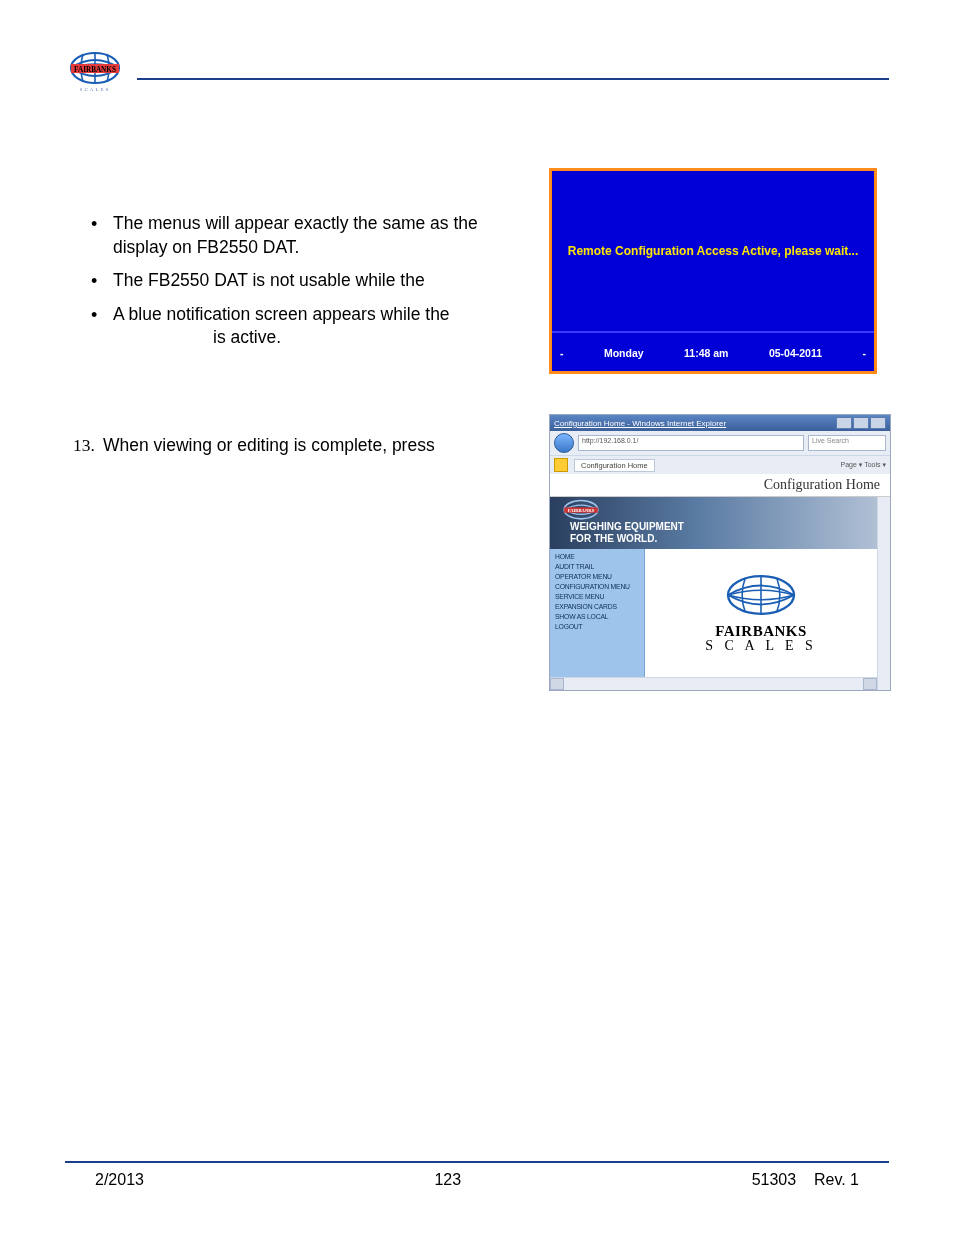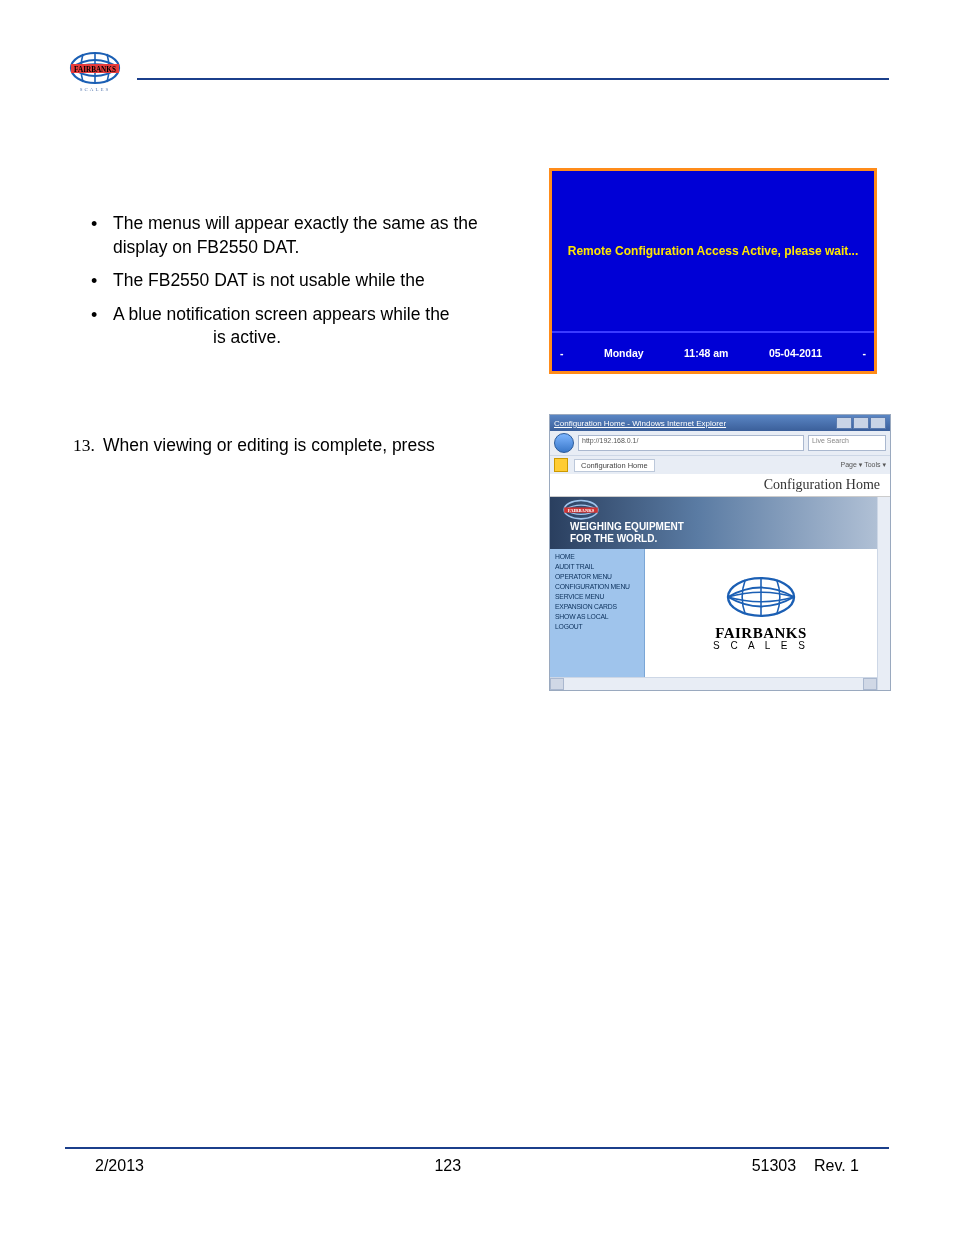--- a/index.html
+++ b/index.html
@@ -41,26 +41,26 @@
   .ie-banner{height:52px;background:linear-gradient(90deg,#2a3f5f,#5a7ba3 45%,#b0c0d5);position:relative;color:#fff;padding:6px 8px;box-sizing:border-box;}
   .ie-banner .mini-logo{position:absolute;left:6px;top:2px;width:50px;height:26px;}
   .ie-banner .tagline{position:absolute;left:20px;bottom:4px;font-size:10px;font-weight:bold;line-height:1.2;}
   .ie-body{display:flex;height:128px;}
   .ie-menu{width:95px;background:#9fc4ec;border-right:1px solid #7aa6d6;padding:4px 5px;box-sizing:border-box;}
   .ie-menu div{font-size:6.8px;color:#0a2f5a;margin-bottom:3px;text-transform:uppercase;letter-spacing:-0.2px;}
   .ie-main{flex:1;display:flex;align-items:center;justify-content:center;position:relative;}
   .big-logo{text-align:center;}
   .big-logo .globe2{width:80px;height:44px;margin:0 auto 4px;}
   .big-logo .brand{font-family:"Times New Roman",serif;font-weight:bold;font-size:15px;letter-spacing:0.5px;}
-  .big-logo .scales{font-family:Liberation Sans, sans-serif;font-size:10px;letter-spacing:4px;margin-top:-2px;}
+  .big-logo .scales{font-family:Liberation Serif, serif;font-size:14px;letter-spacing:4px;margin-top:-2px;}
   .ie-scroll{height:12px;background:#e8edf5;border-top:1px solid #cdd7e6;display:flex;justify-content:space-between;}
   .ie-scroll span{width:12px;height:10px;background:#d0d8e6;border:1px solid #aab8cf;}
   .ie-side-scroll{width:12px;background:#e8edf5;border-left:1px solid #cdd7e6;}
   
-  .footer-wrap{position:absolute;bottom:60px;left:65px;right:65px;}
+  .footer-wrap{position:absolute;bottom:46px;left:65px;right:65px;}
   .footer-line{height:2px;background:#1b3f8b;margin-bottom:8px;}
   .footer-row{display:flex;justify-content:space-between;font-size:16px;padding:0 30px;}
   
   .globe-svg{width:100%;height:100%;}
 </style>
 </head>
 <body>
 
 <div class="page">
 

